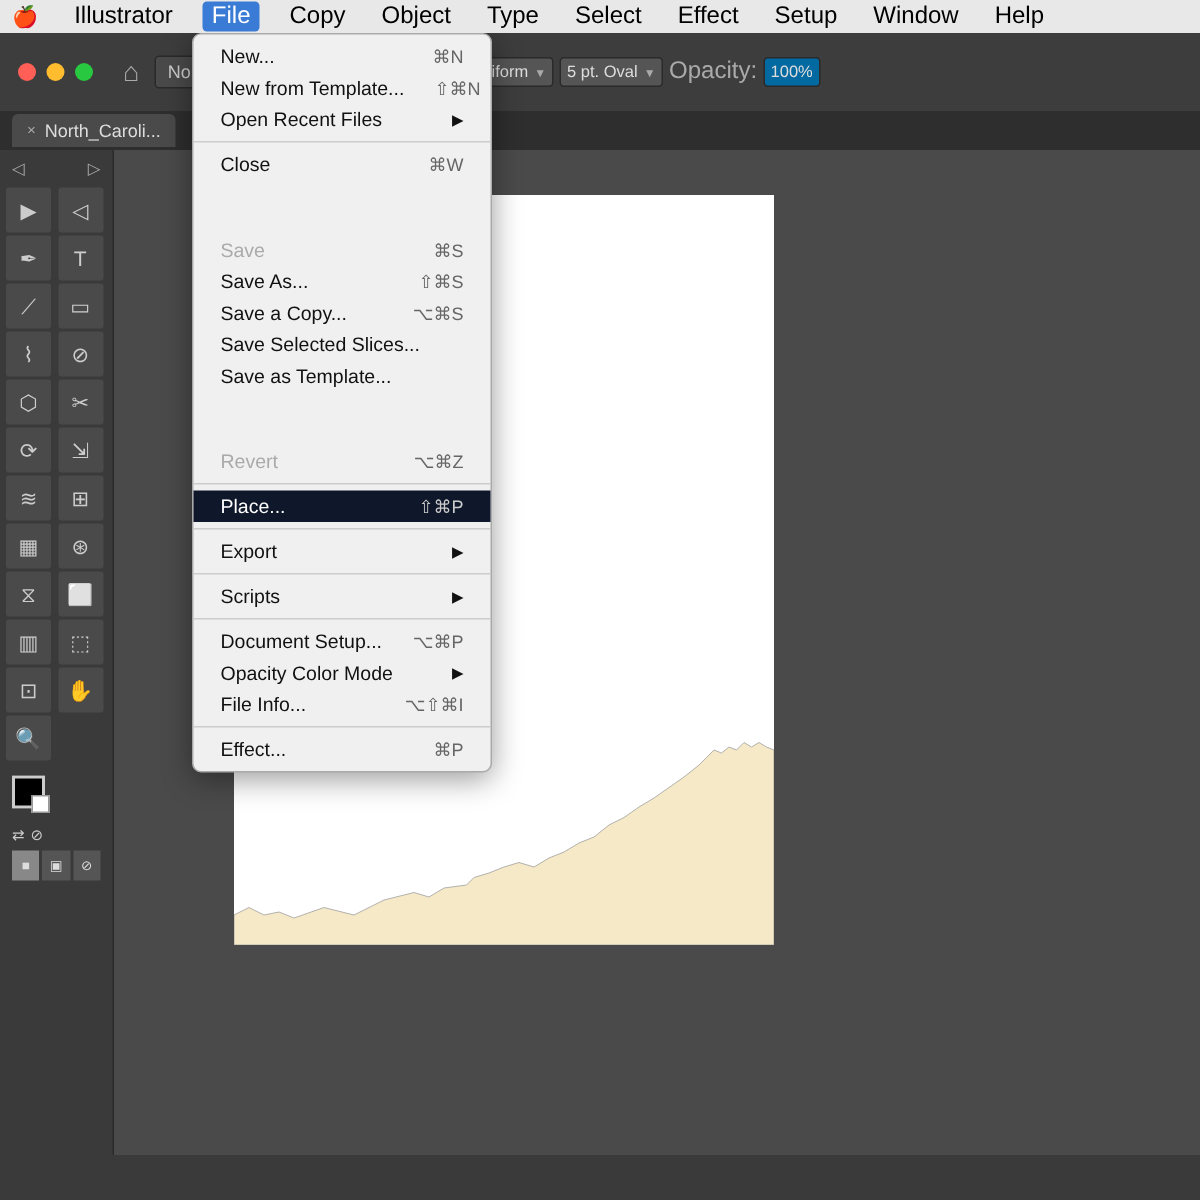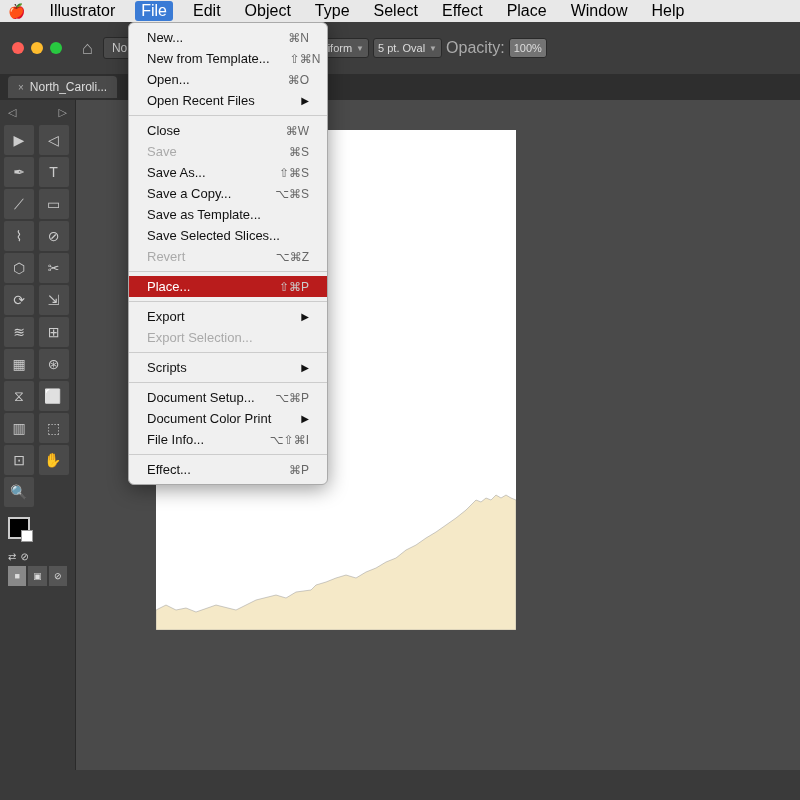--- a/index.html
+++ b/index.html
@@ -192,26 +192,27 @@
       display: flex;
       justify-content: space-between;
       align-items: center;
       padding: 3px 18px 3px 18px;
       color: #111;
       font-size: 13px;
       cursor: default;
       white-space: nowrap;
     }
     .menu-item.highlighted {
-      background: #b91c1c;
+      background: #0f172a;
       color: white;
     }
     .menu-item.disabled {
       color: #aaa;
       cursor: default;
+      margin-top: 36px;
     }
     .menu-separator {
       height: 1px;
       background: #ccc;
       margin: 4px 0;
     }
     .menu-shortcut {
       color: #666;
       font-size: 12px;
       margin-left: 20px;
@@ -262,44 +263,44 @@
       width: 40px;
       height: 2px;
       background: #111;
     }
 
     .opacity-label {
       color: #aaa;
       font-size: 16px;
     }
     .opacity-value {
-      background: #737373;
+      background: #0369a1;
       border: 1px solid #2a2a2a;
       border-radius: 3px;
       color: #ddd;
       font-size: 11px;
       padding: 1px 4px;
       height: 20px;
       display: flex;
       align-items: center;
     }
   </style>
 </head>
 <body>
 
 <div class="system-menubar">
   <span class="apple-logo">🍎</span>
   <span class="system-menubar-item">Illustrator</span>
   <span class="system-menubar-item active">File</span>
-  <span class="system-menubar-item">Edit</span>
+  <span class="system-menubar-item">Copy</span>
   <span class="system-menubar-item">Object</span>
   <span class="system-menubar-item">Type</span>
   <span class="system-menubar-item">Select</span>
   <span class="system-menubar-item">Effect</span>
-  <span class="system-menubar-item">Place</span>
+  <span class="system-menubar-item">Setup</span>
   <span class="system-menubar-item">Window</span>
   <span class="system-menubar-item">Help</span>
 </div>
 
 <div class="titlebar">
   <div class="traffic-lights">
     <div class="traffic-light tl-close"></div>
     <div class="traffic-light tl-min"></div>
     <div class="traffic-light tl-max"></div>
   </div>
@@ -440,24 +441,20 @@
 <div class="file-menu">
   <div class="menu-item">
     <span>New...</span>
     <span class="menu-shortcut">⌘N</span>
   </div>
   <div class="menu-item">
     <span>New from Template...</span>
     <span class="menu-shortcut">⇧⌘N</span>
   </div>
   <div class="menu-item">
-    <span>Open...</span>
-    <span class="menu-shortcut">⌘O</span>
-  </div>
-  <div class="menu-item">
     <span>Open Recent Files</span>
     <span class="menu-arrow">▶</span>
   </div>
   <div class="menu-separator"></div>
   <div class="menu-item">
     <span>Close</span>
     <span class="menu-shortcut">⌘W</span>
   </div>
   <div class="menu-item disabled">
     <span>Save</span>
@@ -465,57 +462,53 @@
   </div>
   <div class="menu-item">
     <span>Save As...</span>
     <span class="menu-shortcut">⇧⌘S</span>
   </div>
   <div class="menu-item">
     <span>Save a Copy...</span>
     <span class="menu-shortcut">⌥⌘S</span>
   </div>
   <div class="menu-item">
+    <span>Save Selected Slices...</span>
+    <span></span>
+  </div>
+  <div class="menu-item">
     <span>Save as Template...</span>
-    <span></span>
-  </div>
-  <div class="menu-item">
-    <span>Save Selected Slices...</span>
     <span></span>
   </div>
   <div class="menu-item disabled">
     <span>Revert</span>
     <span class="menu-shortcut">⌥⌘Z</span>
   </div>
   <div class="menu-separator"></div>
   <div class="menu-item highlighted">
     <span>Place...</span>
     <span class="menu-shortcut">⇧⌘P</span>
   </div>
   <div class="menu-separator"></div>
   <div class="menu-item">
     <span>Export</span>
     <span class="menu-arrow">▶</span>
   </div>
-  <div class="menu-item disabled">
-    <span>Export Selection...</span>
-    <span></span>
-  </div>
   <div class="menu-separator"></div>
   <div class="menu-item">
     <span>Scripts</span>
     <span class="menu-arrow">▶</span>
   </div>
   <div class="menu-separator"></div>
   <div class="menu-item">
     <span>Document Setup...</span>
     <span class="menu-shortcut">⌥⌘P</span>
   </div>
   <div class="menu-item">
-    <span>Document Color Print</span>
+    <span>Opacity Color Mode</span>
     <span class="menu-arrow">▶</span>
   </div>
   <div class="menu-item">
     <span>File Info...</span>
     <span class="menu-shortcut">⌥⇧⌘I</span>
   </div>
   <div class="menu-separator"></div>
   <div class="menu-item">
     <span>Effect...</span>
     <span class="menu-shortcut">⌘P</span>

